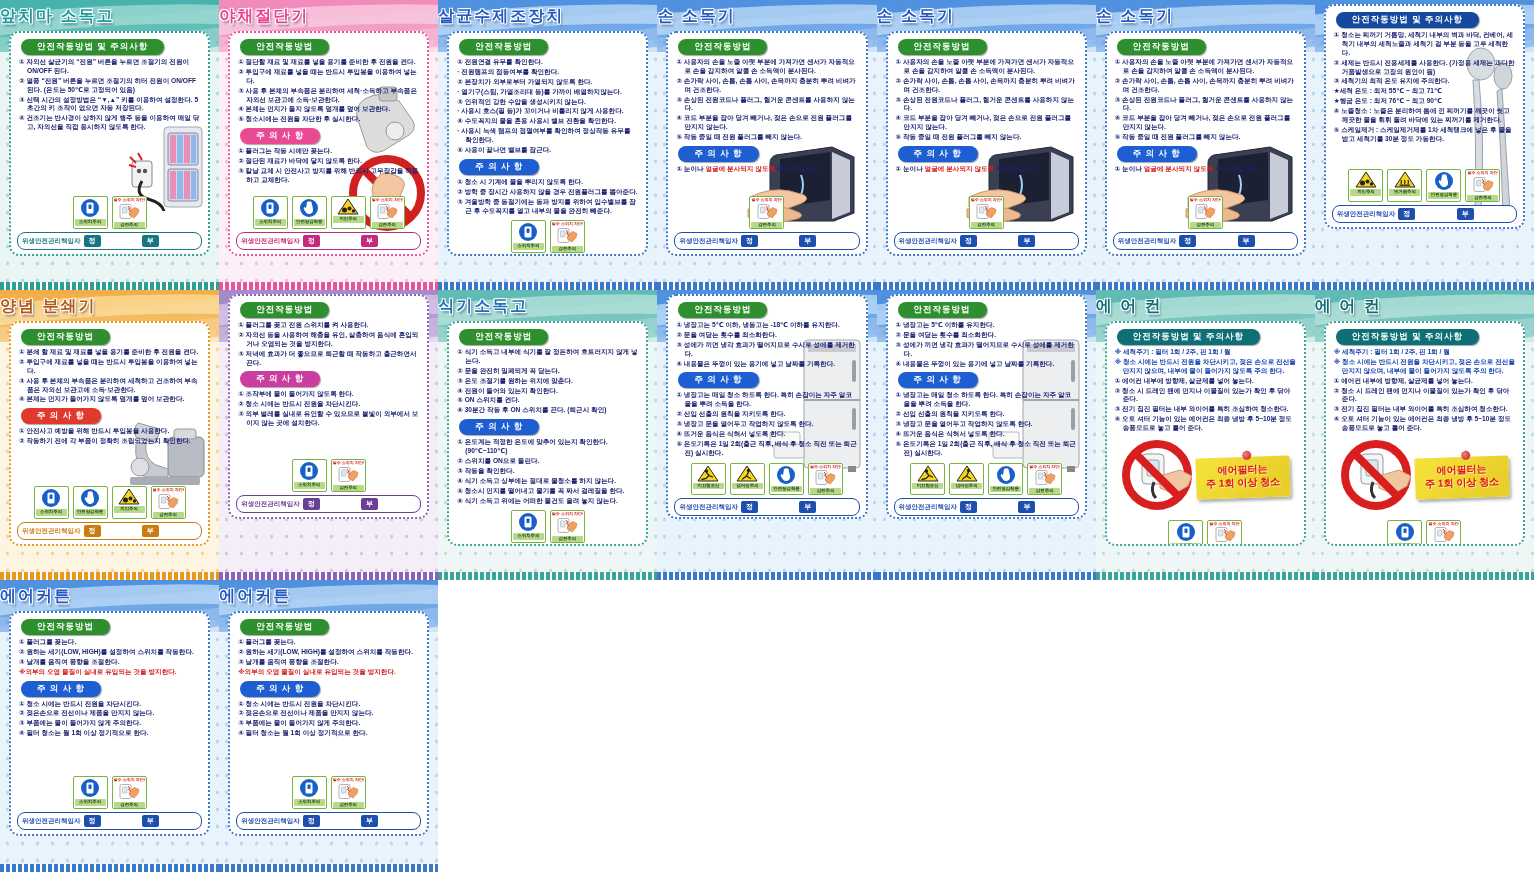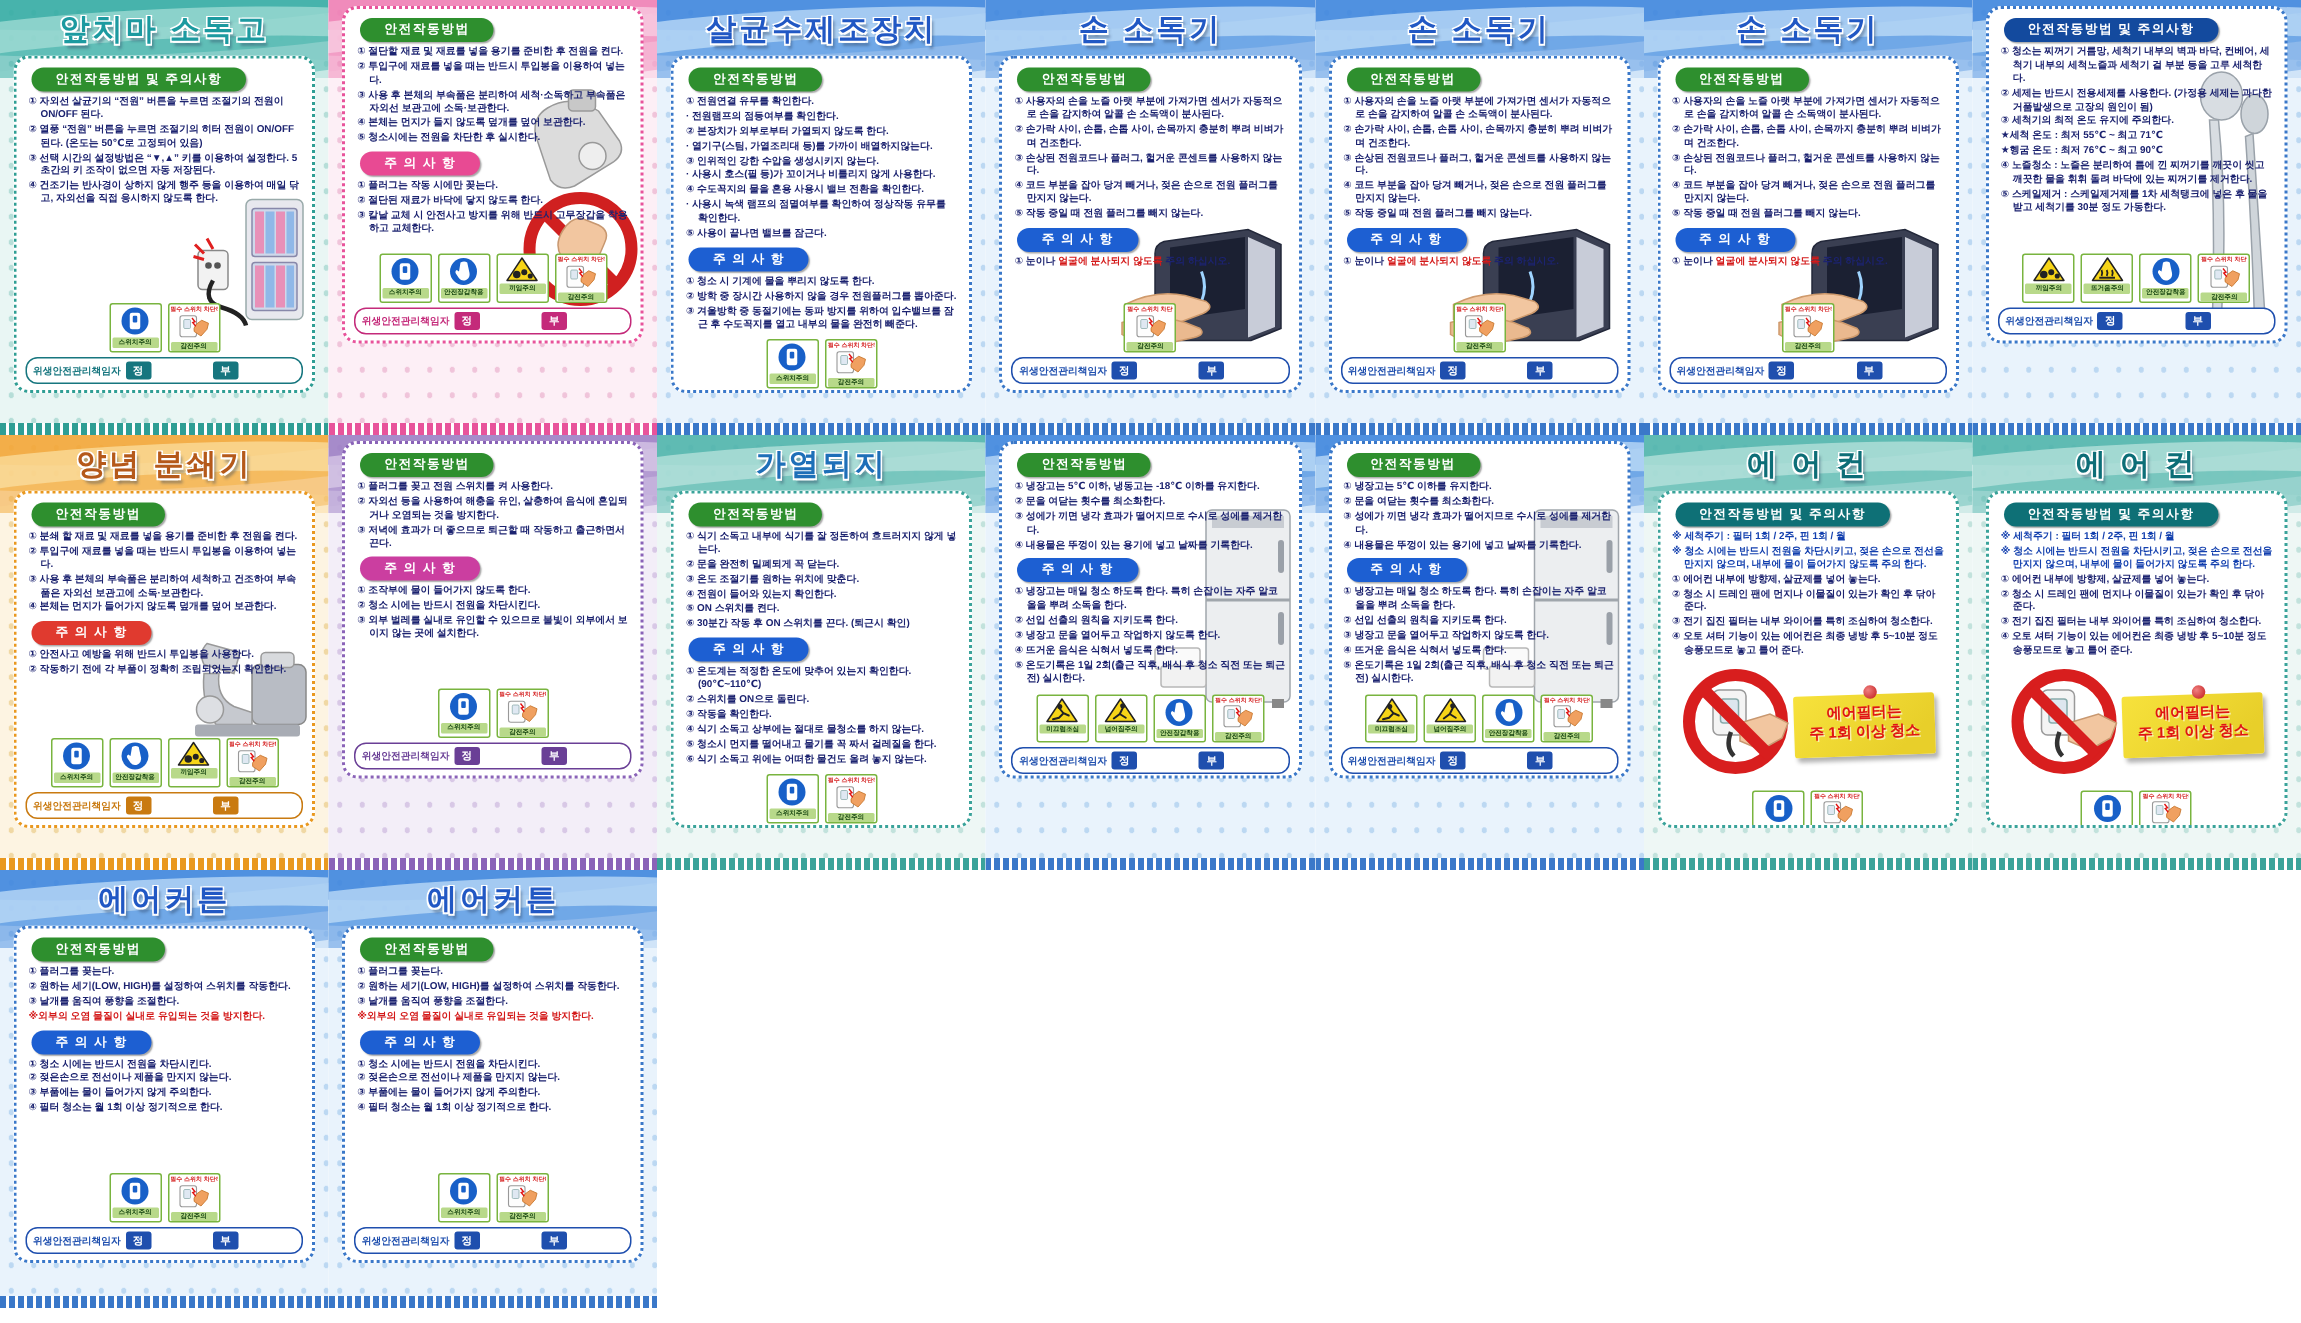--- a/index.html
+++ b/index.html
@@ -11,22 +11,22 @@
   .poster{position:relative;overflow:hidden;
     background-color:var(--bg);
     background-image:radial-gradient(var(--dot) 1.6px, transparent 1.9px);
     background-size:15px 17px;}
   .waves{position:absolute;top:0;left:0;right:0;height:52px;overflow:hidden;}
   .wave{position:absolute;width:150%;height:30px;left:-25%;border-radius:50%;}
   .w1{top:-12px;background:var(--band1);transform:rotate(-3deg);opacity:.9;}
   .w2{top:6px;background:var(--band2);transform:rotate(-2.5deg);opacity:.95;}
   .w3{top:26px;background:var(--band1);transform:rotate(-3deg);opacity:.55;}
   .w4{top:40px;background:var(--band2);transform:rotate(-2deg);opacity:.4;}
-  .ptitle{position:relative;z-index:2;text-align:center;margin:6px 0 2px;
-    font-size:20px;font-weight:bold;letter-spacing:2px;color:var(--title);
+  .ptitle{position:relative;z-index:2;margin:6px 0 2px;
+    font-size:16px;font-weight:bold;letter-spacing:2px;color:var(--title);
     text-shadow:-1px -1px 0 #fff,1px -1px 0 #fff,-1px 1px 0 #fff,1px 1px 0 #fff,2px 3px 2px rgba(40,60,90,.45);}
   .card{position:relative;z-index:1;margin:4px 9px 0;background:#fff;
     border:2px dotted var(--strip);border-radius:10px;
     height:225px;padding:5px 6px 4px;box-sizing:border-box;
     display:flex;flex-direction:column;overflow:hidden;}
   .badge{align-self:flex-start;background:var(--badge-c);color:#fff;
     font-size:8.5px;font-weight:bold;letter-spacing:1px;
     padding:2px 16px;border-radius:10px;margin:1px 0 2px 4px;
     box-shadow:1px 1px 1px rgba(0,0,0,.35);}
   ul.items{list-style:none;margin:0 0 2px;padding:0 2px;position:relative;z-index:2;}
@@ -144,20 +144,21 @@
         </div>
         <div style="position: absolute; bottom: 0px; left: 0px; right: 0px; height: 8px; background: repeating-linear-gradient(90deg, rgb(47, 158, 148) 0px, rgb(47, 158, 148) 4px, rgb(255, 255, 255) 4px, rgb(255, 255, 255) 6px);"></div>
       </div>
       <div class="poster" style="--title: #ee3e8e; --band1: #ee7fb5; --band2: #f7c0da; --bg: #fdeff6; --dot: #f0c4da; --strip: #e8539b; --footerc: #c42a7a;">
         <div class="waves">
           <div class="wave w1"></div>
           <div class="wave w2"></div>
           <div class="wave w3"></div>
           <div class="wave w4"></div>
         </div>
+        <div class="ptitle">야채절단기</div>
         <div class="card">
           <div class="badge" style="--badge-c: #2e8f2e;">안전작동방법</div>
           <ul class="items">
             <li>① 절단할 재료 및 재료를 넣을 용기를 준비한 후 전원을 켠다.</li>
             <li>② 투입구에 재료를 넣을 때는 반드시 투입봉을 이용하여 넣는다.</li>
             <li>③ 사용 후 본체의 부속품은 분리하여 세척·소독하고 부속품은 자외선 보관고에 소독·보관한다.</li>
             <li>④ 본체는 먼지가 들지 않도록 덮개를 덮어 보관한다.</li>
             <li>⑤ 청소시에는 전원을 차단한 후 실시한다.</li>
           </ul>
           <div class="badge" style="--badge-c: #e84a93;">주 의 사 항</div>
@@ -680,21 +681,21 @@
         </div>
         <div style="position: absolute; bottom: 0px; left: 0px; right: 0px; height: 8px; background: repeating-linear-gradient(90deg, rgb(138, 99, 184) 0px, rgb(138, 99, 184) 4px, rgb(255, 255, 255) 4px, rgb(255, 255, 255) 6px);"></div>
       </div>
       <div class="poster" style="--title: #1e6fb8; --band1: #4fb4ac; --band2: #a5dad4; --bg: #eef7f5; --dot: #c2e2dc; --strip: #3aa39a; --footerc: #1b7f86;">
         <div class="waves">
           <div class="wave w1"></div>
           <div class="wave w2"></div>
           <div class="wave w3"></div>
           <div class="wave w4"></div>
         </div>
-        <div class="ptitle">가열되지</div>
+        <div class="ptitle">식기소독고</div>
         <div class="card">
           <div class="badge" style="--badge-c: #2e8f2e;">안전작동방법</div>
           <ul class="items">
             <li>① 식기 소독고 내부에 식기를 잘 정돈하여 흐트러지지 않게 넣는다.</li>
             <li>② 문을 완전히 밀폐되게 꼭 닫는다.</li>
             <li>③ 온도 조절기를 원하는 위치에 맞춘다.</li>
             <li>④ 전원이 들어와 있는지 확인한다.</li>
             <li>⑤ ON 스위치를 켠다.</li>
             <li>⑥ 30분간 작동 후 ON 스위치를 끈다. (퇴근시 확인)</li>
           </ul>

